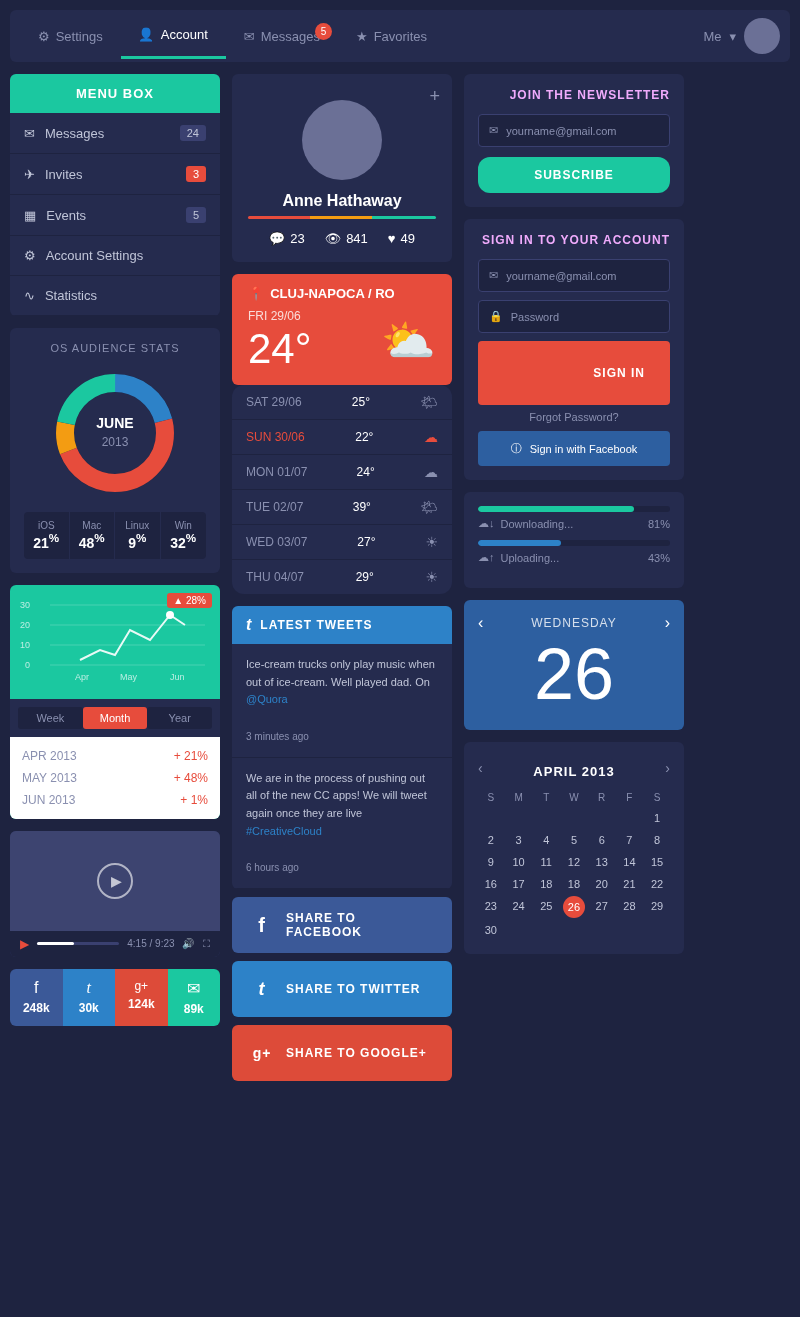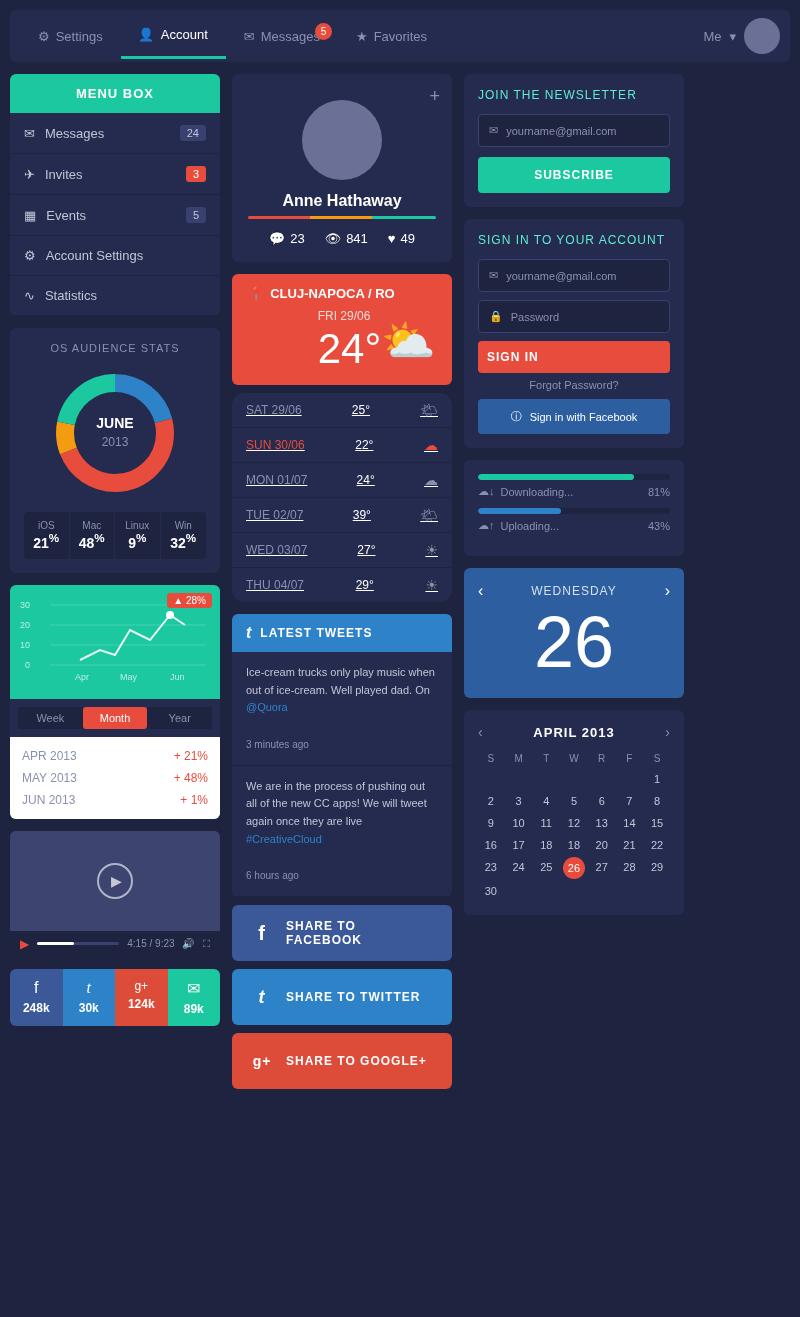--- a/index.html
+++ b/index.html
@@ -325,35 +325,34 @@
       display: flex;
       align-items: center;
       gap: 6px;
       font-size: 13px;
       font-weight: bold;
       margin-bottom: 8px;
     }
     .weather-main {
       display: flex;
       align-items: center;
-      justify-content: flex-end;
+      justify-content: space-between;
     }
     .weather-temp {
       font-size: 42px;
       font-weight: 300;
     }
     .weather-day { font-size: 12px; color: rgba(255,255,255,0.8); margin-bottom: 2px; }
     .weather-icon-big { font-size: 44px; }
 
     
     .forecast-card {
       background: #252b4e;
       border-radius: 12px;
-      margin-top: 8px;
-      text-decoration: underline;
+      margin-top: 0;
     }
     .forecast-row {
       display: flex;
       align-items: center;
       justify-content: space-between;
       padding: 9px 14px;
       border-bottom: 1px solid #1e2340;
       font-size: 12px;
       color: #8a90b0;
     }
@@ -411,44 +410,44 @@
     }
 
     
     .newsletter-card {
       background: #252b4e;
       border-radius: 6px;
       padding: 14px;
     }
     .card-title {
       font-size: 12px;
-      font-weight: normal;
+      font-weight: bold;
       letter-spacing: 1px;
-      color: #5eead4;
+      color: #f0abfc;
       margin-bottom: 12px;
-      text-align: left;
+      text-align: right;
     }
     .email-input {
       width: 100%;
       background: #1e2340;
       border: 1px solid #3a4070;
       border-radius: 4px;
       padding: 9px 10px;
       color: #8a90b0;
       font-size: 11px;
       display: flex;
       align-items: center;
       gap: 8px;
       margin-bottom: 10px;
     }
     .subscribe-btn {
       width: 100%;
       background: #1bc8a0;
       border: none;
-      border-radius: 4px;
+      border-radius: 12px;
       color: #fff;
       font-size: 12px;
       font-weight: bold;
       letter-spacing: 1px;
       padding: 11px;
       cursor: pointer;
       text-align: center;
     }
 
     
@@ -472,23 +471,23 @@
     }
     .signin-btn {
       width: 100%;
       background: #e74c3c;
       border: none;
       border-radius: 4px;
       color: #fff;
       font-size: 12px;
       font-weight: bold;
       letter-spacing: 1px;
-      padding: 9px;
-      cursor: pointer;
-      text-align: left;
+      padding: 25px;
+      cursor: pointer;
+      text-align: right;
       margin: 6px 0;
     }
     .forgot-pw {
       text-align: center;
       font-size: 11px;
       color: #8a90b0;
       margin-bottom: 8px;
       cursor: pointer;
     }
     .fb-signin-btn {
@@ -567,21 +566,21 @@
       border-radius: 6px;
       padding: 14px;
       margin-top: 12px;
     }
     .cal-small-header {
       display: flex;
       align-items: center;
       justify-content: space-between;
       margin-bottom: 10px;
     }
-    .cal-small-title { font-size: 13px; font-weight: bold; letter-spacing: 1px; }
+    .cal-small-title { font-size: 13px; font-weight: bold; letter-spacing: 1px; margin-top: 8px; }
     .cal-grid {
       display: grid;
       grid-template-columns: repeat(7, 1fr);
       gap: 2px;
       text-align: center;
     }
     .cal-dow {
       font-size: 10px;
       color: #8a90b0;
       padding: 3px 0;

